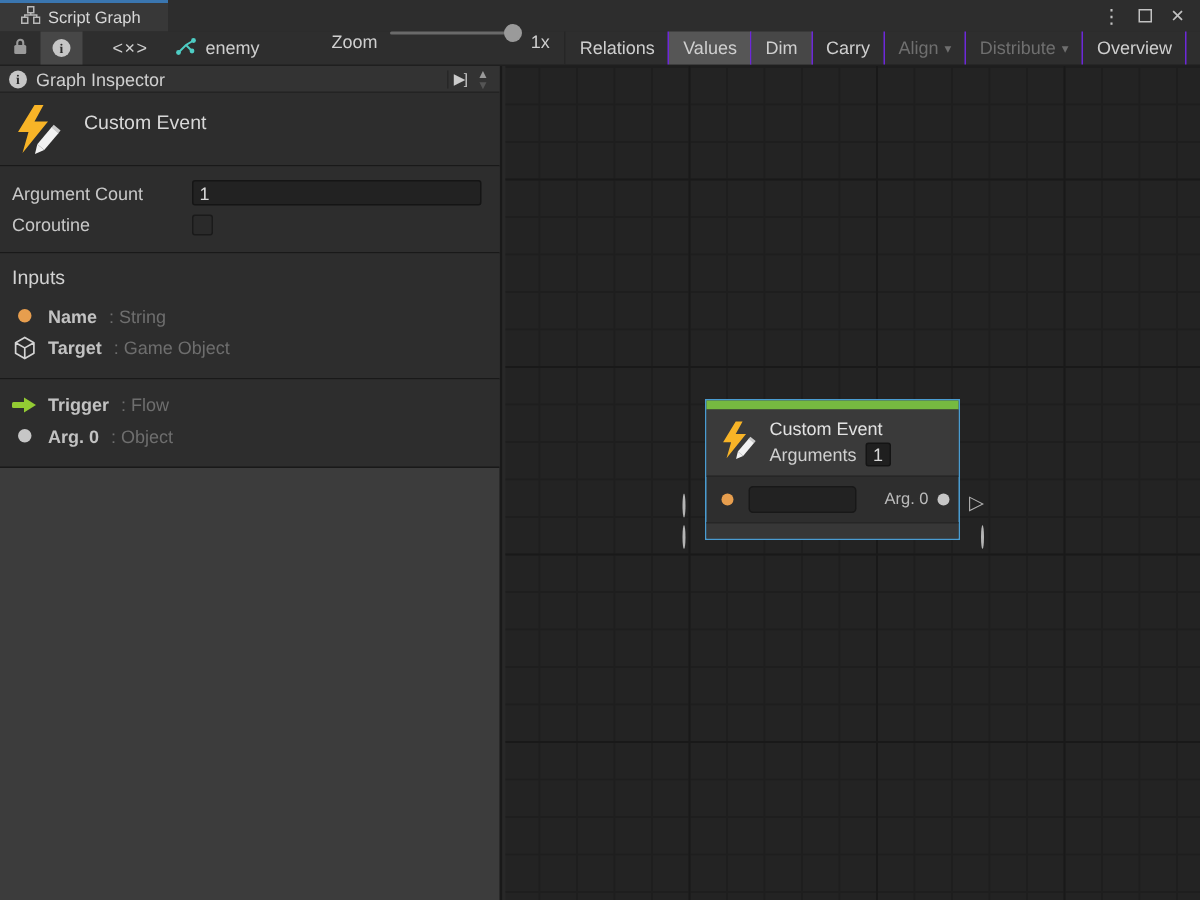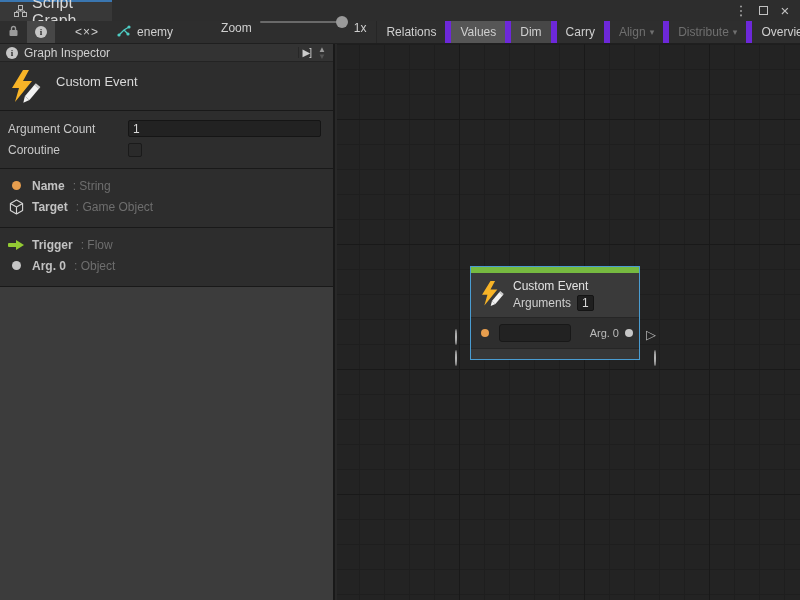--- a/index.html
+++ b/index.html
@@ -9,31 +9,31 @@
     background:#282828; color:#cfcfcf; font-size:12px;
     -webkit-font-smoothing:antialiased;
   }
   .window { position:relative; width:800px; height:600px; background:#282828; }
 
   
   .tabbar { position:absolute; left:0; top:0; width:800px; height:21px; background:#292929; display:flex; }
   .tab {
     position:relative; width:112px; height:21px; background:#383838;
     display:flex; align-items:center; gap:5px; padding:0 8px 0 14px;
-    border-top:2px solid #3a76b0; color:#d8d8d8; font-size:16px;
+    border-top:2px solid #3a76b0; color:#d8d8d8; font-size:11px;
   }
   .tabbar-rest { flex:1; background:#2d2d2d; display:flex; justify-content:flex-end; align-items:center; gap:4px; padding-right:6px; }
   .winbtn { width:18px; height:17px; display:flex; align-items:center; justify-content:center; color:#c2c2c2; font-size:13px; cursor:default; }
   .winbtn .box { width:9px; height:9px; border:1px solid #c2c2c2; }
   .winbtn.close { font-size:15px; }
 
   
   .toolbar { position:absolute; left:0; top:21px; width:800px; height:23px; background:#2e2e2e;
     border-bottom:1px solid #1f1f1f; display:flex; align-items:stretch; font-size:12px; }
-  .tbtn { display:flex; align-items:center; justify-content:center; padding:0 9px; color:#cfcfcf; border-right:6px solid #6d28d9; cursor:default; white-space:nowrap; }
+  .tbtn { display:flex; align-items:center; justify-content:center; padding:0 9px; color:#cfcfcf; border-right:1px solid #6d28d9; cursor:default; white-space:nowrap; }
   .tbtn.icon-btn { padding:0 8px; border-right:none; }
   .tbtn.selected { background:#565656; }
   .tbtn.semi { background:#474747; }
   .tbtn.disabled { color:#6f6f6f; }
   .tbtn .caret { font-size:9px; margin-left:4px; color:#6f6f6f; }
   .tb-left { display:flex; align-items:stretch; }
   .tb-spacer { width:12px; }
   .graph-crumb { display:flex; align-items:center; gap:6px; padding:0 10px; color:#cfcfcf; }
   .zoom-group { display:flex; align-items:flex-start; gap:8px; padding:0 10px; flex:1; }
   .zoom-track { position:relative; width:86px; height:2px; background:#6a6a6a; border-radius:1px; }
@@ -229,20 +229,21 @@
         <label>Argument Count</label>
         <input class="text-input" type="text" value="1" style="">
       </div>
       <div class="frow">
         <label>Coroutine</label>
         <input class="checkbox" type="checkbox" style="">
       </div>
     </div>
 
     <div class="section io-section">
+      <div class="io-heading">Inputs</div>
       <div class="io-row">
         <span class="icon-cell">
             <span class="dot orange"></span>
           </span>
         <span class="io-name">Name</span>
         <span class="io-type">: String</span>
       </div>
       <div class="io-row">
         <span class="icon-cell">
           <svg width="15" height="16" viewBox="0 0 16 17">

